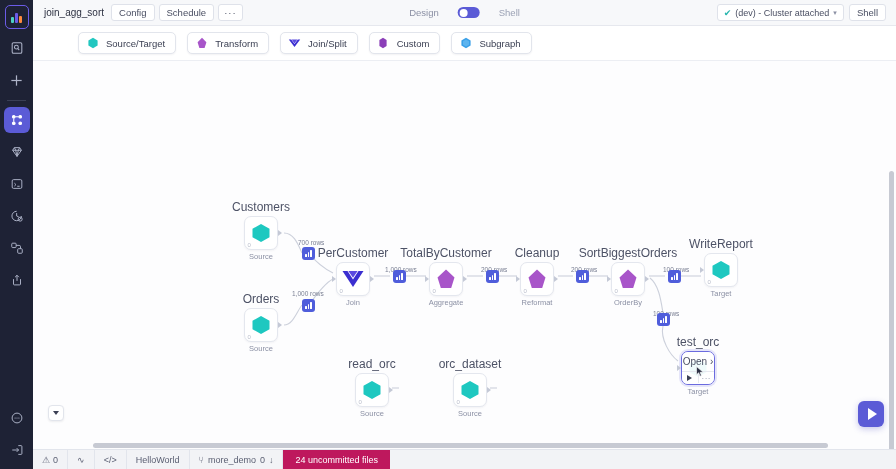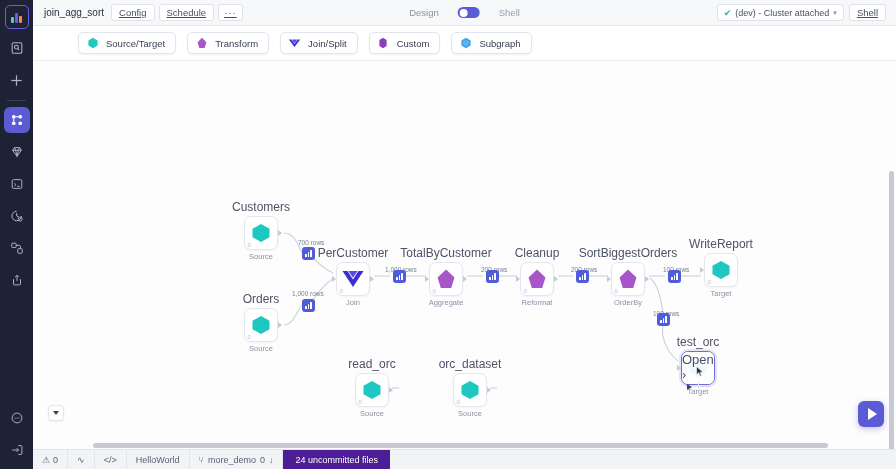--- a/index.html
+++ b/index.html
@@ -46,21 +46,21 @@
   
   .topbar {
     height: 26px; background: #f7f8fa; border-bottom: 1px solid #e6e8ee;
     display: flex; align-items: center; padding: 0 6px; position: relative;
     flex: 0 0 26px;
   }
   .proj-name { font-size: 10px; color: #2d3142; margin: 0 7px 0 5px; }
   .tbtn {
     height: 17px; padding: 0 7px; border: 1px solid #dfe2ea; background: #fff;
     border-radius: 3px; font-size: 9.5px; color: #4a4f63; margin-right: 4px;
-    display: flex; align-items: center; cursor: pointer; line-height: 1; text-decoration: underline;
+    display: flex; align-items: center; cursor: pointer; line-height: 1;
   }
   .tbtn.dots { padding: 0 5px; letter-spacing: 1px; }
   .toggle-wrap {
     position: absolute; left: 50%; transform: translateX(-50%);
     display: flex; align-items: center; gap: 19px;
   }
   .toggle-lbl { font-size: 9.5px; color: #9ba1b4; }
   .toggle-lbl.on { color: #8b90a4; }
   .switch {
     width: 22px; height: 11px; border-radius: 6px; background: #5b5bd6;
@@ -132,21 +132,21 @@
   .edge-badge i:nth-child(3){height:7px;}
   .edge-lbl {
     position: absolute; font-size: 6.5px; color: #7b8094; white-space: nowrap;
   }
 
   .overlay-card {
     position: absolute; inset: 0; background: rgba(255,255,255,.93);
     border-radius: 6px; display: flex; flex-direction: column;
   }
   .ov-top { flex: 1; display: flex; align-items: center; justify-content: center;
-            font-size: 13px; color: #4b5063; cursor: pointer; }
+            font-size: 10px; color: #4b5063; cursor: pointer; }
   .ov-div { height: 1px; background: #e6e8ef; }
   .ov-bot { height: 12px; display: flex; align-items: center; }
   .ov-bot .half { flex:1; display:flex; align-items:center; justify-content:center; cursor:pointer; }
   .ov-bot .vline { width: 1px; height: 9px; background: #e6e8ef; }
   .tri-play { width:0;height:0;border-left:5px solid #3b4054;border-top:3.5px solid transparent;border-bottom:3.5px solid transparent;}
   .ov-dots { font-size: 8px; color: #9aa0b2; letter-spacing: .5px; }
 
   .cursor-ico { position: absolute; left: 14px; top: 14px; width: 9px; height: 11px; }
 
   
@@ -175,21 +175,21 @@
                     background:#c7cad3; border-radius:3px; cursor:pointer; }
 
   
   .statusbar {
     height: 20px; background: #f2f3f6; border-top: 1px solid #e2e5ec;
     display: flex; align-items: stretch; flex: 0 0 20px; font-size: 9px; color: #5a5f72;
   }
   .sb-cell { display:flex; align-items:center; gap:4px; padding: 0 9px;
              border-right: 1px solid #e2e5ec; cursor: pointer; }
   .sb-cell.warn { gap: 3px; }
-  .sb-orange { background: #4c1d95; color: #fff; padding: 4px 12px;
+  .sb-orange { background: #be185d; color: #fff; padding: 4px 12px;
                display:flex; align-items:center; cursor:pointer; }
 </style>
 </head>
 <body>
 
 <div id="app">
 
   <div class="rail">
     <div class="rail-logo">
         <i></i>

